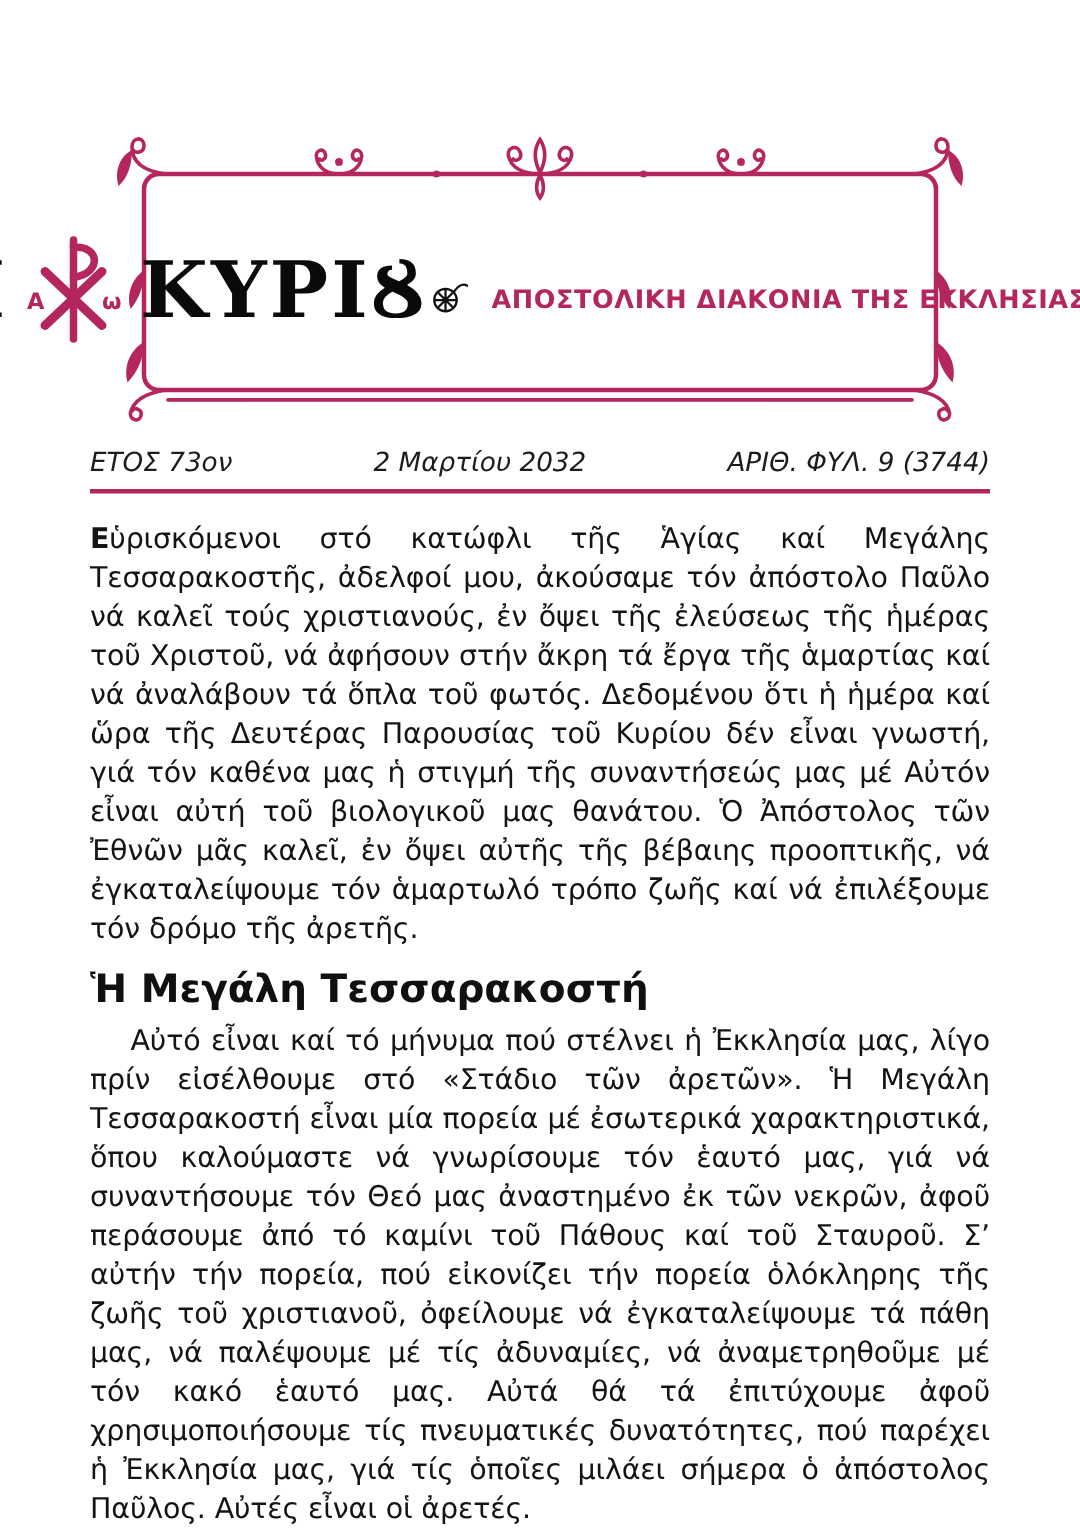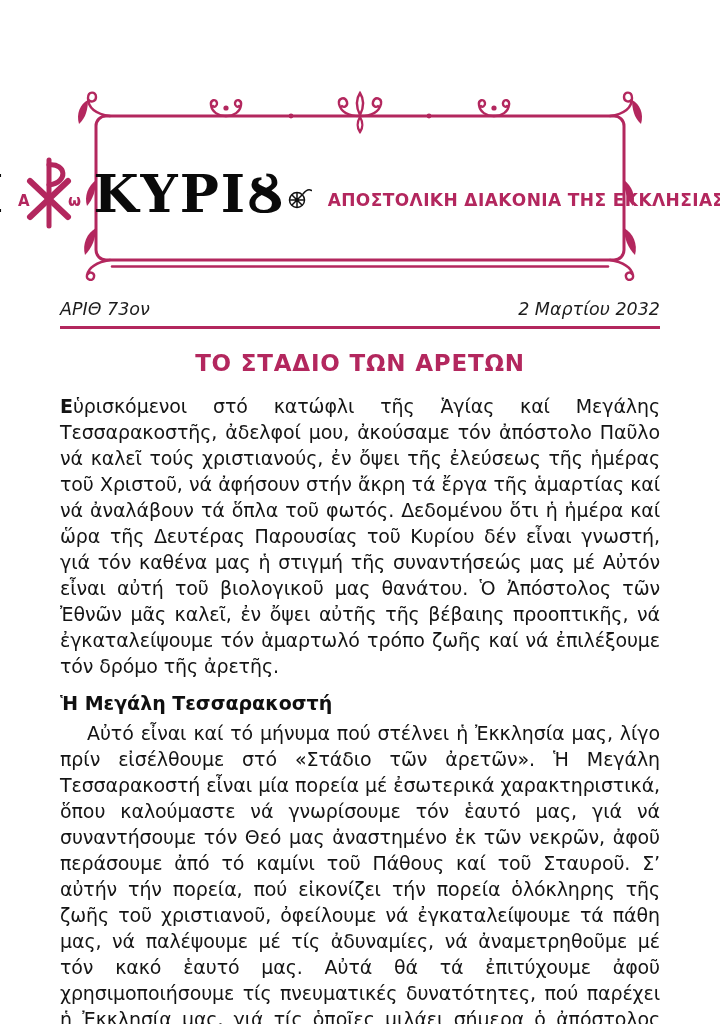--- a/index.html
+++ b/index.html
@@ -81,21 +81,21 @@
     font-size: 19px;
     line-height: 26px;
     text-align: justify;
     color: #141414;
     letter-spacing: -0.1px;
   }
   .para.indent { text-indent: 27px; }
   .lead { font-weight: 700; }
   .section-heading {
     margin: 13px 0 6px;
-    font-size: 19px;
+    font-size: 26px;
     font-weight: 700;
     color: #101010;
   }
 </style>
 </head>
 <body>
 
 <div class="page">
 
   <header class="masthead">
@@ -177,26 +177,26 @@
               <path d="M11.5 10 H18.5 L17.5 14 C17.5 16 12.5 16 12.5 14 Z M15 16 V18.5 M12 19.5 H18"></path>
               <path d="M9 8 C 5.5 5 2.5 4.5 0.8 6"></path>
             </g>
           </svg>
         </span>
       </div>
     </div>
   </header>
 
   <div class="issue-row">
-    <span>ΑΡΙΘ 73ον</span>
+    <span>ΕΤΟΣ 73ον</span>
     <span>2  Μαρτίου  2032</span>
+    <span>ΑΡΙΘ. ΦΥΛ. 9 (3744)</span>
   </div>
   <div class="rule"></div>
 
-  <h1 class="article-title">ΤΟ ΣΤΑΔΙΟ ΤΩΝ ΑΡΕΤΩΝ</h1>
 
   <main class="body-copy">
     <p class="para"><span class="lead">Ε</span><span>ὑρισκόμενοι στό κατώφλι τῆς Ἁγίας καί Μεγάλης Τεσσαρακοστῆς, ἀδελφοί μου, ἀκούσαμε τόν ἀπόστολο Παῦλο νά καλεῖ τούς χριστιανούς, ἐν ὄψει τῆς ἐλεύσεως τῆς ἡμέρας τοῦ Χριστοῦ, νά ἀφήσουν στήν ἄκρη τά ἔργα τῆς ἁμαρτίας καί νά ἀναλάβουν τά ὅπλα τοῦ φωτός. Δεδομένου ὅτι ἡ ἡμέρα καί ὥρα τῆς Δευτέρας Παρουσίας τοῦ Κυρίου δέν εἶναι γνωστή, γιά τόν καθένα μας ἡ στιγμή τῆς συναντήσεώς μας μέ Αὐτόν εἶναι αὐτή τοῦ βιολογικοῦ μας θανάτου. Ὁ Ἀπόστολος τῶν Ἐθνῶν μᾶς καλεῖ, ἐν ὄψει αὐτῆς τῆς βέβαιης προοπτικῆς, νά ἐγκαταλείψουμε τόν ἁμαρτωλό τρόπο ζωῆς καί νά ἐπιλέξουμε τόν δρόμο τῆς ἀρετῆς.</span></p>
 
     <h2 class="section-heading">Ἡ Μεγάλη Τεσσαρακοστή</h2>
     <p class="para indent">Αὐτό εἶναι καί τό μήνυμα πού στέλνει ἡ Ἐκκλησία μας, λίγο πρίν εἰσέλθουμε στό «Στάδιο τῶν ἀρετῶν». Ἡ Μεγάλη Τεσσαρακοστή εἶναι μία πορεία μέ ἐσωτερικά χαρακτηριστικά, ὅπου καλούμαστε νά γνωρίσουμε τόν ἑαυτό μας, γιά νά συναντήσουμε τόν Θεό μας ἀναστημένο ἐκ τῶν νεκρῶν, ἀφοῦ περάσουμε ἀπό τό καμίνι τοῦ Πάθους καί τοῦ Σταυροῦ. Σ’ αὐτήν τήν πορεία, πού εἰκονίζει τήν πορεία ὁλόκληρης τῆς ζωῆς τοῦ χριστιανοῦ, ὀφείλουμε νά ἐγκαταλείψουμε τά πάθη μας, νά παλέψουμε μέ τίς ἀδυναμίες, νά ἀναμετρηθοῦμε μέ τόν κακό ἑαυτό μας. Αὐτά θά τά ἐπιτύχουμε ἀφοῦ χρησιμοποιήσουμε τίς πνευματικές δυνατότητες, πού παρέχει ἡ Ἐκκλησία μας, γιά τίς ὁποῖες μιλάει σήμερα ὁ ἀπόστολος Παῦλος. Αὐτές εἶναι οἱ ἀρετές.</p>
 
   </main>
 
 </div>

